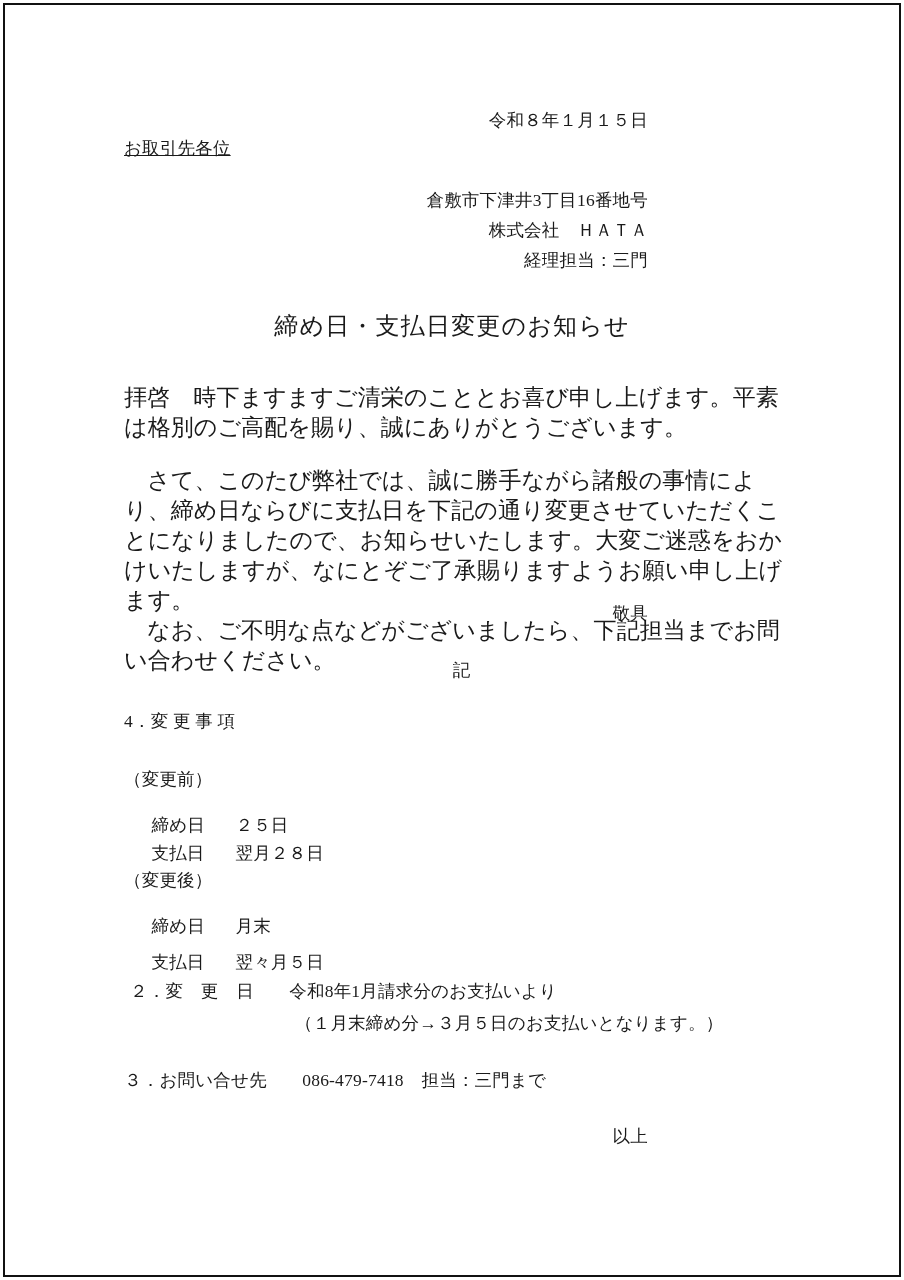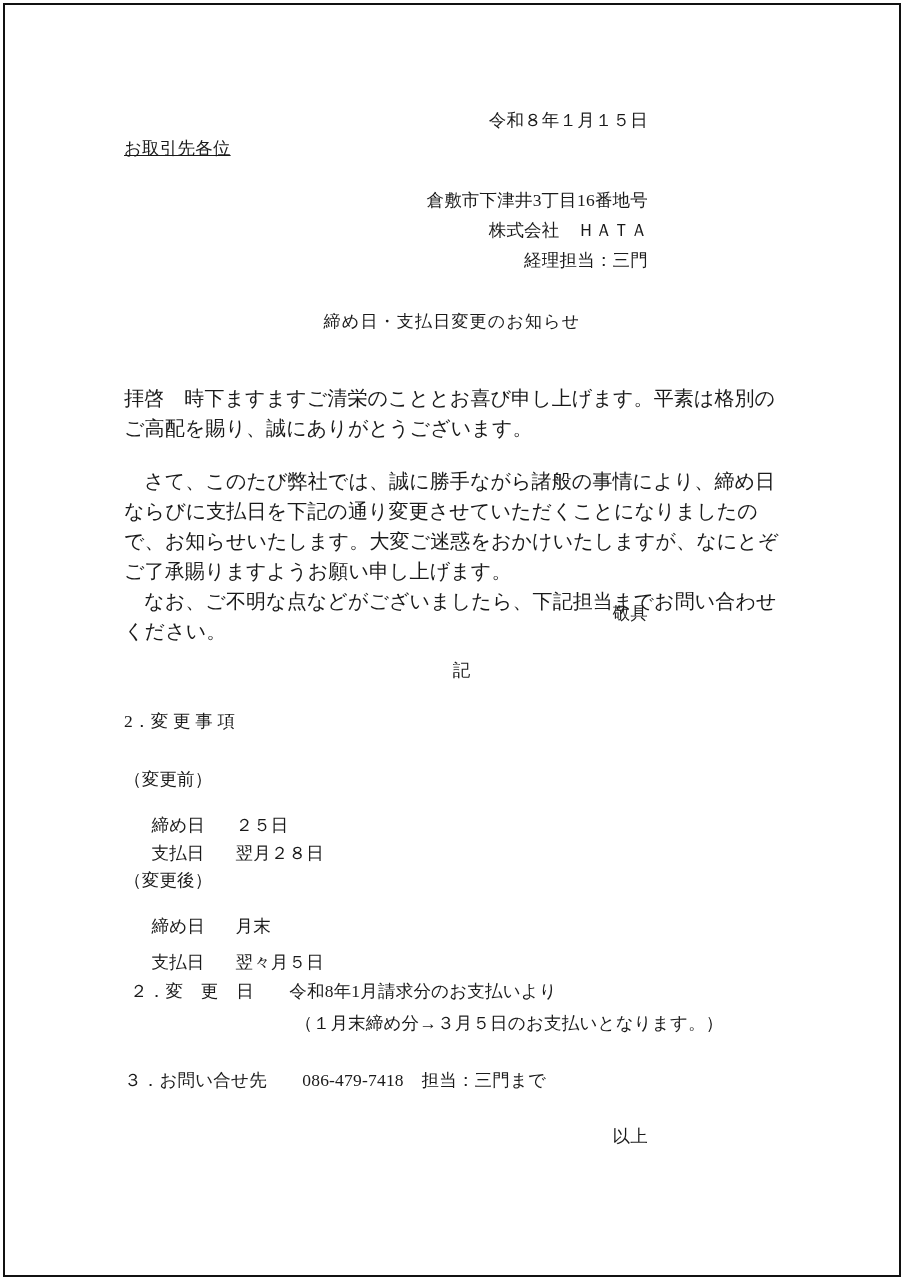--- a/index.html
+++ b/index.html
@@ -66,29 +66,29 @@
     left: 124px;
     top: 140px;
     text-decoration: underline;
   }
   .sender-addr { top: 192px; }
   .sender-name { top: 222px; }
   .sender-contact { top: 252px; }
 
   .doc-title {
     top: 310px;
-    font-size: 17px;
+    font-size: 24px;
     letter-spacing: 1.2px;
   }
 
   .para {
     position: absolute;
     left: 124px;
     width: 660px;
-    font-size: 20px;
+    font-size: 23px;
     line-height: 30px;
     white-space: pre-wrap;
     letter-spacing: 0.1px;
   }
   .greeting { top: 383px; }
   .body-main { top: 466px; }
 
   .closing { top: 605px; }
 
   .ki {
@@ -148,21 +148,21 @@
 
     <div class="para greeting">拝啓　時下ますますご清栄のこととお喜び申し上げます。平素は格別のご高配を賜り、誠にありがとうございます。</div>
 
     <div class="para body-main">　さて、このたび弊社では、誠に勝手ながら諸般の事情により、締め日ならびに支払日を下記の通り変更させていただくことになりましたので、お知らせいたします。大変ご迷惑をおかけいたしますが、なにとぞご了承賜りますようお願い申し上げます。
 　なお、ご不明な点などがございましたら、下記担当までお問い合わせください。</div>
 
     <div class="line right-block closing">敬具</div>
 
     <div class="center-block ki">記</div>
 
-    <div class="line abs item-head item1">2．変 更 事 項</div>
+    <div class="line abs item-head item1">4．変 更 事 項</div>
 
     <div class="line abs sub-label before-head">（変更前）</div>
 
     <div class="line abs sub-label before-r1">
       <span class="kv-key">締め日</span><span>２５日</span>
     </div>
 
     <div class="line abs sub-label before-r2">
       <span class="kv-key">支払日</span><span>翌月２８日</span>
     </div>

